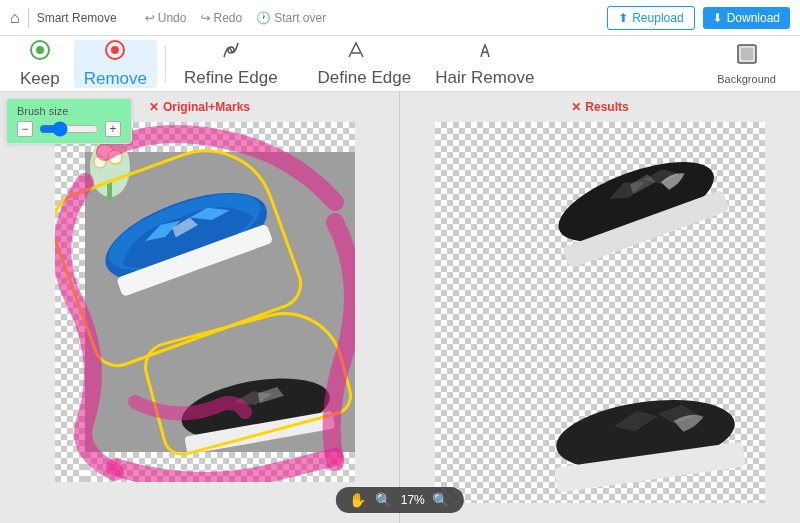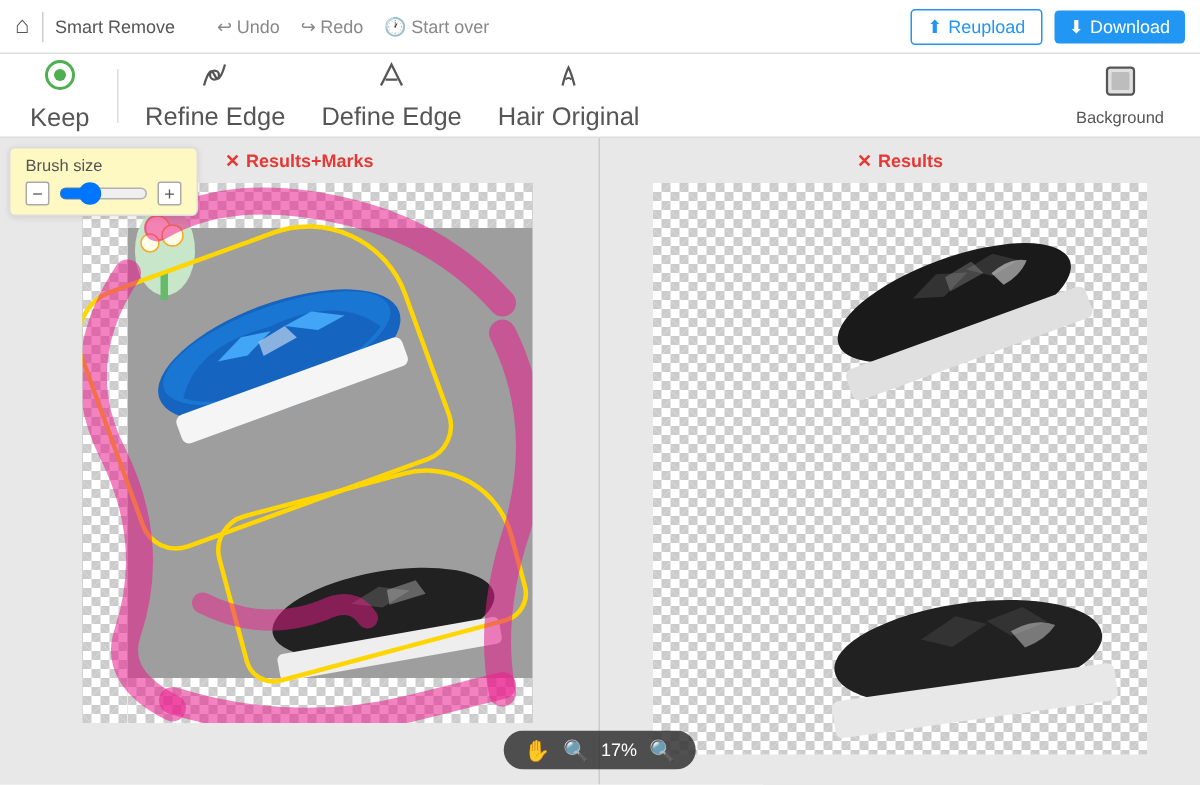--- a/index.html
+++ b/index.html
@@ -60,21 +60,21 @@
 
     
     #left-panel {
       width: 400px; position: relative; border-right: 1px solid #ccc;
       background: #e8e8e8; overflow: hidden;
     }
 
     
     #brush-panel {
       position: absolute; top: 6px; left: 6px; z-index: 10;
-      background: #fef9c3; border: 1px solid #ddd; border-radius: 4px;
+      background: #86efac; border: 1px solid #ddd; border-radius: 4px;
       padding: 6px 10px; box-shadow: 0 1px 4px rgba(0,0,0,0.1);
     }
     #brush-panel .brush-label { font-size: 11px; color: #555; margin-bottom: 4px; }
     #brush-panel .brush-row { display: flex; align-items: center; gap: 6px; }
     #brush-panel .brush-minus, #brush-panel .brush-plus {
       width: 16px; height: 16px; border: 1px solid #aaa; border-radius: 2px;
       display: flex; align-items: center; justify-content: center;
       cursor: pointer; font-size: 12px; color: #555; background: #fff;
     }
     #brush-panel input[type=range] { width: 60px; }
@@ -173,20 +173,29 @@
   <div class="tool-item">
     <span class="tool-icon">
       <svg width="22" height="22" viewBox="0 0 22 22">
         <circle cx="11" cy="11" r="9" fill="none" stroke="#4CAF50" stroke-width="2"></circle>
         <circle cx="11" cy="11" r="4" fill="#4CAF50"></circle>
       </svg>
     </span>
     <span>Keep</span>
   </div>
 
+  <div class="tool-item active">
+    <span class="tool-icon">
+      <svg width="22" height="22" viewBox="0 0 22 22">
+        <circle cx="11" cy="11" r="9" fill="none" stroke="#f44336" stroke-width="2"></circle>
+        <circle cx="11" cy="11" r="4" fill="#f44336"></circle>
+      </svg>
+    </span>
+    <span>Remove</span>
+  </div>
 
   <div class="tool-separator"></div>
 
 
   <div class="tool-item">
     <span class="tool-icon">
       <svg width="22" height="22" viewBox="0 0 22 22">
         <path d="M4 18 Q8 4 11 11 Q14 18 18 4" fill="none" stroke="#555" stroke-width="1.5"></path>
         <circle cx="11" cy="11" r="3" fill="none" stroke="#555" stroke-width="1.5"></circle>
       </svg>
@@ -194,31 +203,31 @@
     <span style="text-align:center; line-height:1.1;">Refine Edge</span>
   </div>
 
   <div class="tool-item">
     <span class="tool-icon">
       <svg width="22" height="22" viewBox="0 0 22 22">
         <path d="M4 18 L11 4 L18 18" fill="none" stroke="#555" stroke-width="1.5"></path>
         <path d="M7 14 L15 14" stroke="#555" stroke-width="1.5"></path>
       </svg>
     </span>
-    <span style="text-align:center; line-height:1.1;">Define Edge</span>
+    <span style="text-align:center; line-height:1.1;margin-left:16px;">Define Edge</span>
   </div>
 
   <div class="tool-item">
     <span class="tool-icon">
       <svg width="22" height="22" viewBox="0 0 22 22">
         <path d="M7 18 Q9 10 11 6 Q13 10 15 18" fill="none" stroke="#555" stroke-width="1.5"></path>
         <path d="M9 14 Q11 12 13 14" fill="none" stroke="#555" stroke-width="1.2"></path>
       </svg>
     </span>
-    <span style="text-align:center; line-height:1.1;">Hair Original</span>
+    <span style="text-align:center; line-height:1.1;">Hair Remove</span>
   </div>
 
   <div class="right-tools">
     <div class="right-tool-item">
       <span class="tool-icon">
         <svg width="22" height="22" viewBox="0 0 22 22">
           <rect x="2" y="2" width="18" height="18" rx="2" fill="#e0e0e0" stroke="#555" stroke-width="1.5"></rect>
           <rect x="5" y="5" width="12" height="12" rx="1" fill="#bdbdbd"></rect>
         </svg>
       </span>
@@ -235,21 +244,21 @@
       <div class="brush-label">Brush size</div>
       <div class="brush-row">
         <div class="brush-minus">−</div>
         <input type="range" min="1" max="100" value="30" style="">
         <div class="brush-plus">+</div>
       </div>
     </div>
 
     <div style="position:absolute; top:8px; left:50%; transform:translateX(-50%); display:flex; align-items:center; gap:4px; font-size:12px; font-weight:bold; color:#e53935; z-index:10;">
       <span style="cursor:pointer;">✕</span>
-      <span>Results+Marks</span>
+      <span>Original+Marks</span>
     </div>
 
     <div class="canvas-area">
 
       <div style="position:absolute; top:30px; left:55px; width:300px; height:360px; background:#9e9e9e; overflow:hidden;">
 
         <div style="position:absolute; top:0; left:0; width:100%; height:30px;" class="checkerboard"></div>
         <div style="position:absolute; bottom:0; left:0; width:100%; height:30px;" class="checkerboard"></div>
         <div style="position:absolute; top:0; left:0; width:30px; height:100%;" class="checkerboard"></div>
 

